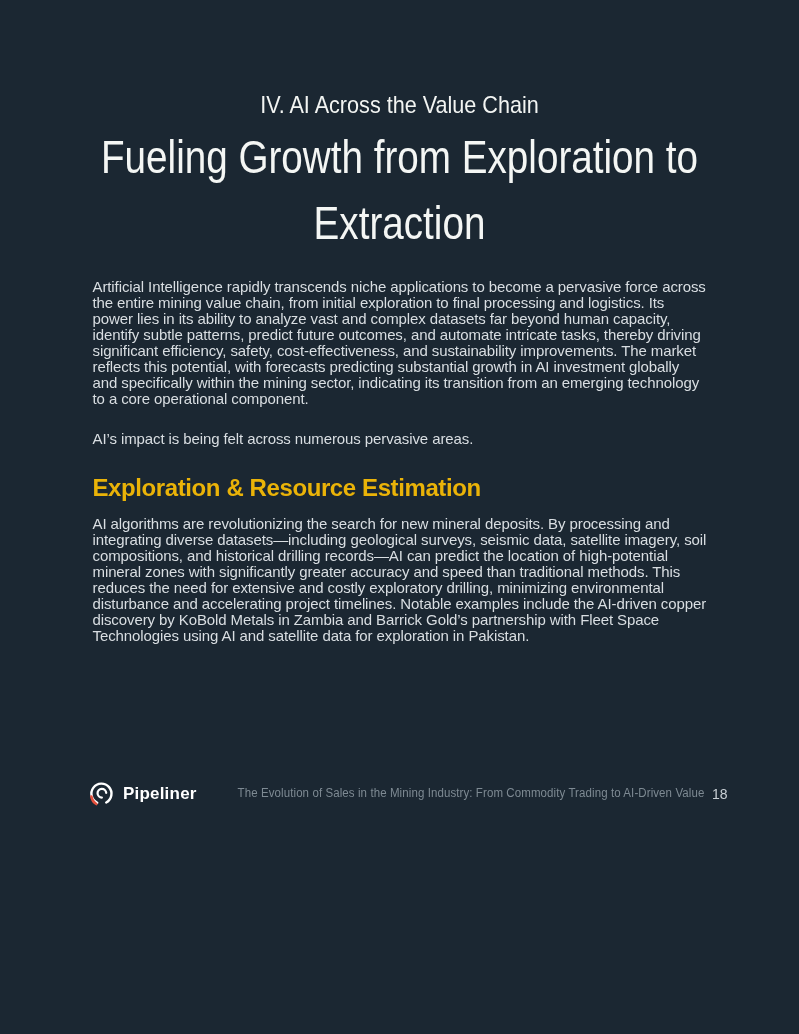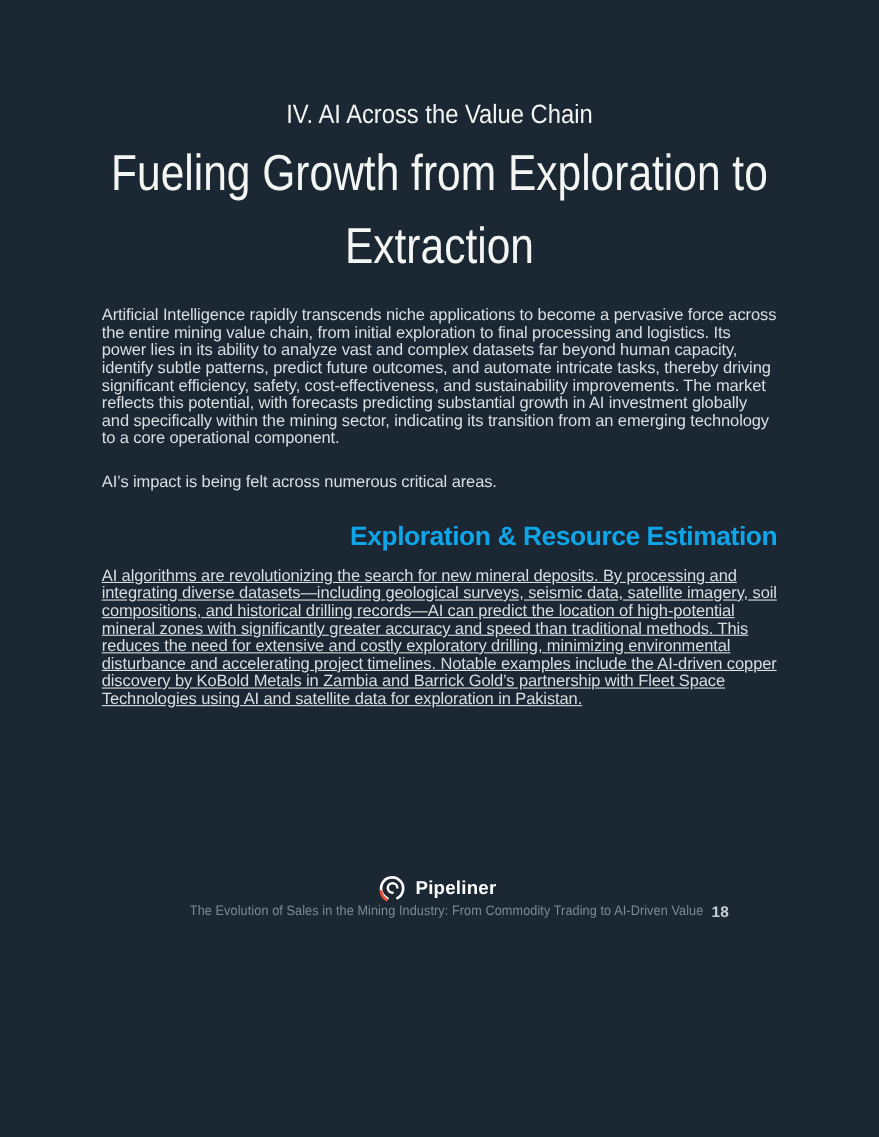--- a/index.html
+++ b/index.html
@@ -57,35 +57,34 @@
     text-align: left;
   }
   .intro { margin-top: 23px; }
   .lead-in { margin-top: 24px; }
   .section-heading {
     margin: 25px 0 0 0;
     font-size: 24px;
     line-height: 32px;
     font-weight: bold;
     letter-spacing: -0.4px;
-    color: #0ea5e9;
-    text-align: right;
+    color: #eab308;
+    text-align: left;
   }
-  .section-body { margin-top: 12px; text-decoration: underline; }
+  .section-body { margin-top: 12px; }
 
   
   .page-footer {
     position: absolute;
     left: 88px;
     right: 93px;
-    bottom: 32px;
+    bottom: 62px;
     display: flex;
     align-items: center;
     justify-content: space-between;
-    flex-direction: column;
   }
   .brand {
     display: flex;
     align-items: center;
     gap: 8px;
   }
   .brand-icon {
     width: 27px;
     height: 27px;
     display: block;
@@ -105,39 +104,39 @@
     font-size: 12.5px;
     color: #7e8a93;
     letter-spacing: 0.1px;
     transform: scaleX(0.92);
     transform-origin: 100% 50%;
     white-space: nowrap;
   }
   .page-number {
     margin-left: 8px;
     font-size: 14px;
-    font-weight: bold;
+    font-weight: normal;
     color: #c9d0d5;
   }
 </style>
 </head>
 <body>
 
 <div class="page">
 
   <header class="page-header">
     <div class="kicker">IV. AI Across the Value Chain</div>
     <h1 class="title">Fueling Growth from Exploration to
 Extraction</h1>
   </header>
 
   <main class="content">
     <p class="body-text intro">Artificial Intelligence rapidly transcends niche applications to become a pervasive force across the entire mining value chain, from initial exploration to final processing and logistics. Its power lies in its ability to analyze vast and complex datasets far beyond human capacity, identify subtle patterns, predict future outcomes, and automate intricate tasks, thereby driving significant efficiency, safety, cost-effectiveness, and sustainability improvements. The market reflects this potential, with forecasts predicting substantial growth in AI investment globally and specifically within the mining sector, indicating its transition from an emerging technology to a core operational component.</p>
 
-    <p class="body-text lead-in">AI’s impact is being felt across numerous critical areas.</p>
+    <p class="body-text lead-in">AI’s impact is being felt across numerous pervasive areas.</p>
 
     <h2 class="section-heading">Exploration &amp; Resource Estimation</h2>
 
     <p class="body-text section-body">AI algorithms are revolutionizing the search for new mineral deposits. By processing and integrating diverse datasets—including geological surveys, seismic data, satellite imagery, soil compositions, and historical drilling records—AI can predict the location of high-potential mineral zones with significantly greater accuracy and speed than traditional methods. This reduces the need for extensive and costly exploratory drilling, minimizing environmental disturbance and accelerating project timelines. Notable examples include the AI-driven copper discovery by KoBold Metals in Zambia and Barrick Gold’s partnership with Fleet Space Technologies using AI and satellite data for exploration in Pakistan.</p>
   </main>
 
   <footer class="page-footer">
     <div class="brand">
       <svg class="brand-icon" viewBox="0 0 28 28" aria-hidden="true">
 

